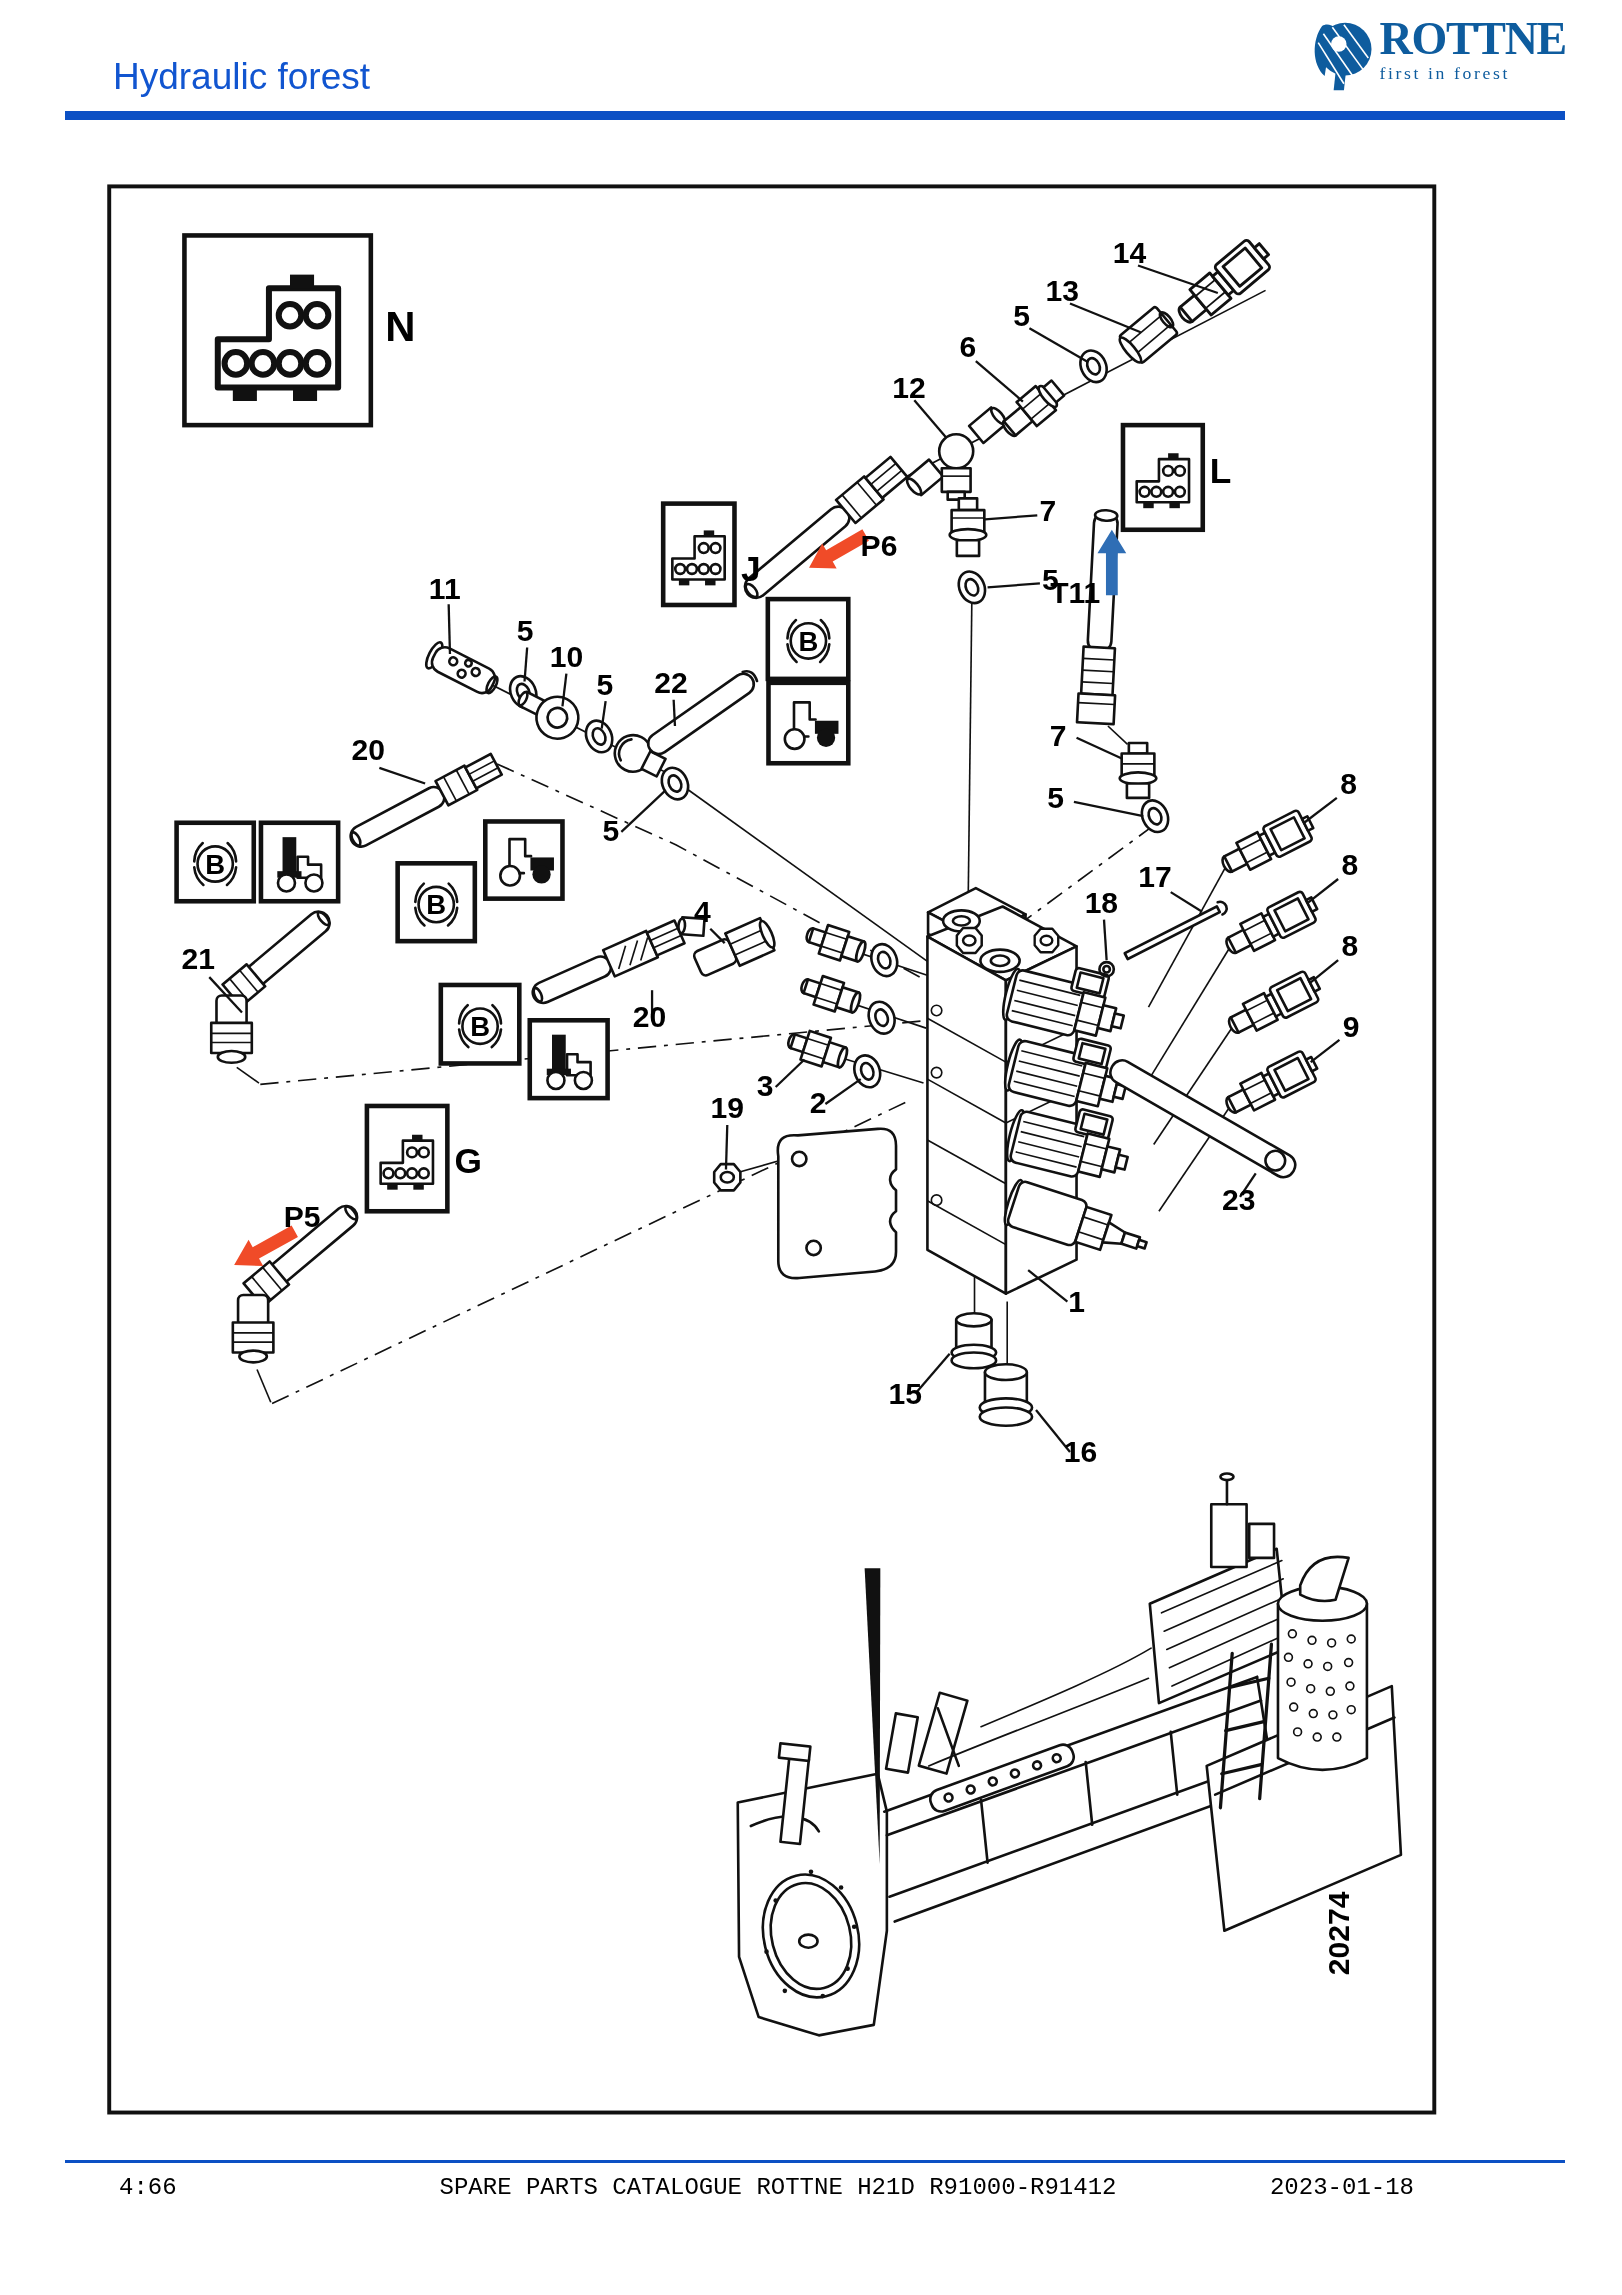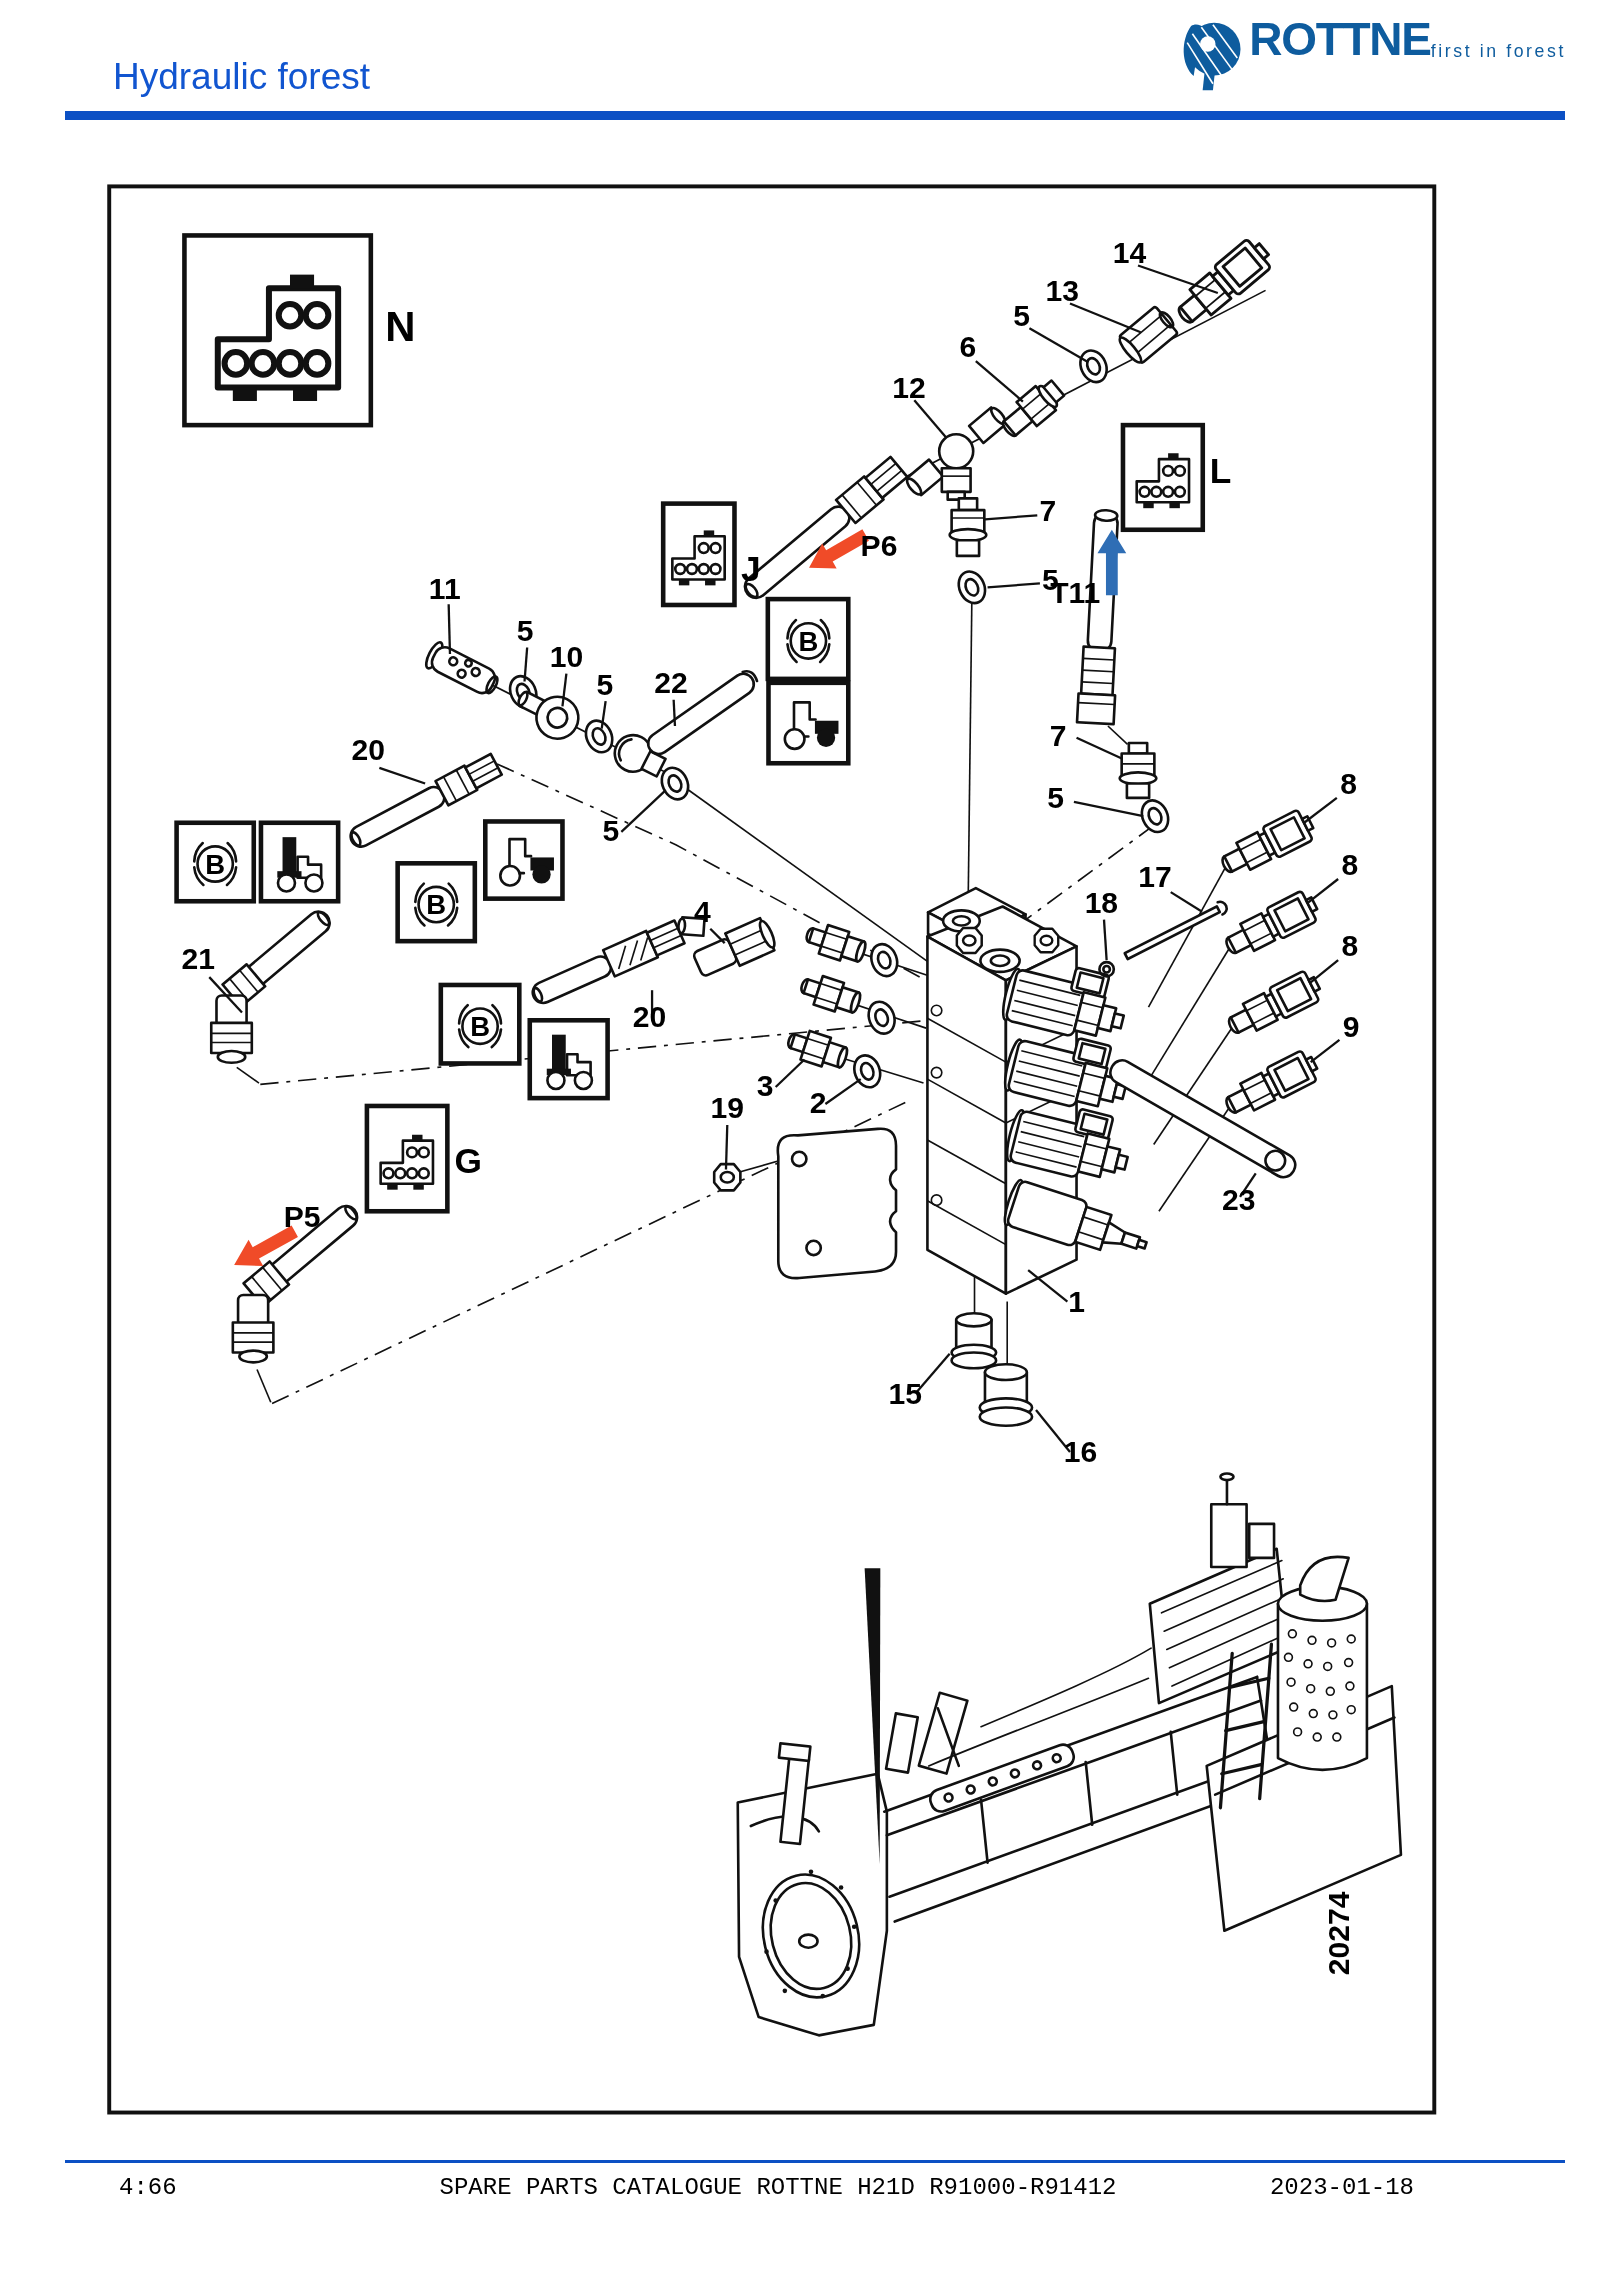--- a/index.html
+++ b/index.html
@@ -1,21 +1,21 @@
 <!DOCTYPE html>
 <html style="font-size:10.5px"><head>
 <meta charset="utf-8">
 <style>
   html,body{margin:0;padding:0;background:#9a9a9a;}
   .page{position:relative;width:1622px;height:2295px;background:#ffffff;
         font-family:"Liberation Sans",sans-serif;overflow:hidden;}
   .title{position:absolute;left:113px;top:56px;font-size:37px;color:#1155d0;white-space:nowrap;}
   .bluebar{position:absolute;left:65px;top:111px;width:1500px;height:9.2px;background:#0c50c4;}
   .logo{position:absolute;top:15.7px;right:56px;display:flex;align-items:flex-start;}
-  .logo-text{display:flex;flex-direction:row;align-items:flex-end;margin-left:3.9px;}
+  .logo-text{display:flex;flex-direction:column;align-items:flex-start;margin-left:3.9px;font-family:Liberation Serif, serif;}
   .logo-brand{font-size:46px;font-weight:bold;color:#0e5c9e;letter-spacing:-1.3px;line-height:1.0;}
   .logo-tag{font-size:17.7px;color:#0e5c9e;letter-spacing:2.6px;margin-top:1.3px;}
   .footline{position:absolute;left:65px;top:2160px;width:1500px;height:3.3px;background:#0c50c4;}
   .foot{position:absolute;top:2174px;font-size:24px;color:#000;white-space:nowrap;font-family:Liberation Mono, monospace;}
   .foot-page{left:119px;}
   .foot-cat{left:778px;transform:translateX(-50%);}
   .foot-date{right:208px;}
   svg .art{stroke:#111;fill:none;stroke-width:4;stroke-linecap:round;stroke-linejoin:round;}
   svg .artf{stroke:#111;fill:#fff;stroke-width:4;stroke-linecap:round;stroke-linejoin:round;}
   svg .thin{stroke:#111;fill:none;stroke-width:2.5;}

